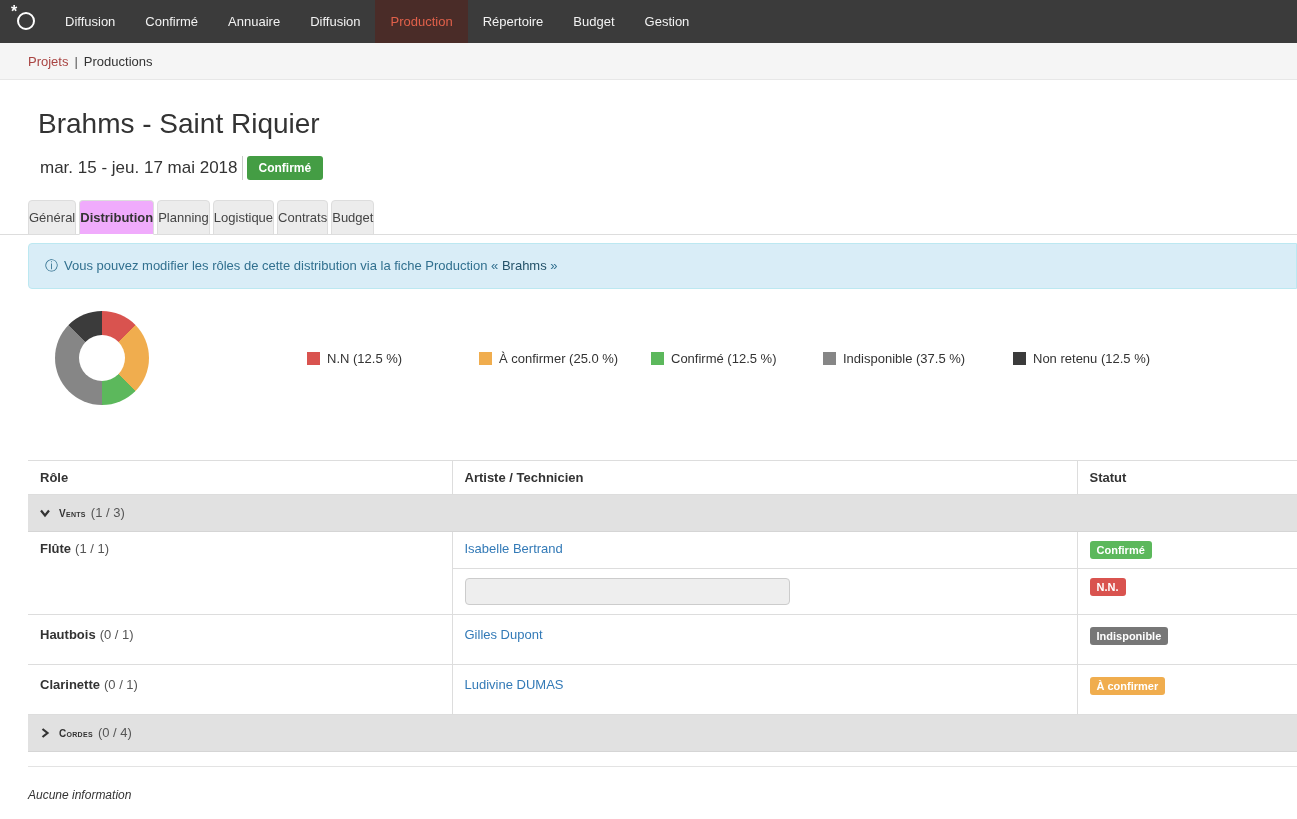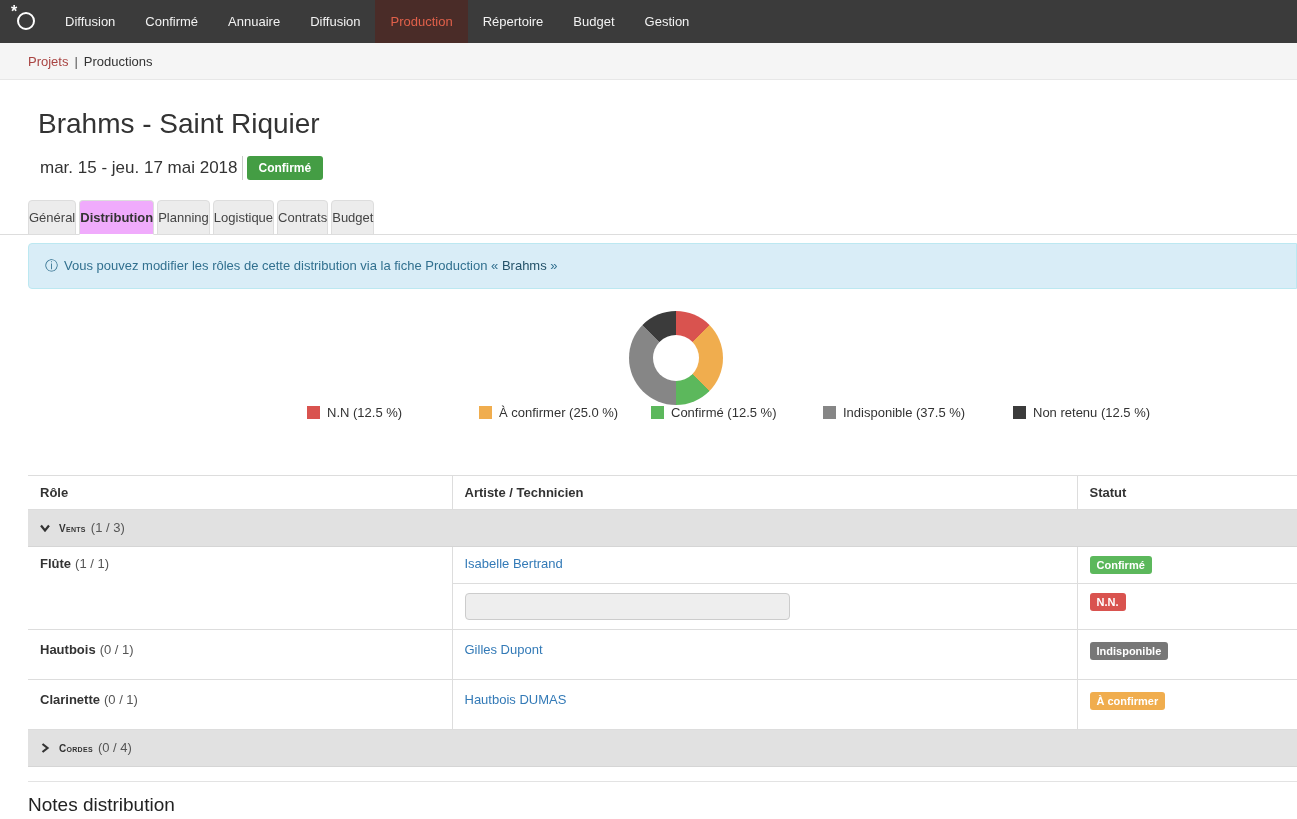--- a/index.html
+++ b/index.html
@@ -36,21 +36,21 @@
          margin:0 3px -1px 0; border-radius:4px 4px 0 0; cursor:pointer; text-decoration:none; }
   .tab.active { background:#f0abfc; font-weight:bold; color:#333; border-bottom:1px solid #fff; }
 
   
   .alert-info { margin:8px 0 0 28px; background:#d9edf7; border:1px solid #bce8f1; color:#31708f;
                 padding:13px 16px; border-radius:4px 0 0 4px; }
   .alert-info a { color:#245269; text-decoration:none; cursor:pointer; }
   .info-icon { margin-right:6px; }
 
   
-  .chart-row { display:flex; align-items:center; padding:22px 0 55px 55px;flex-direction:column; }
+  .chart-row { display:flex; align-items:center; padding:22px 0 55px 55px; }
   .donut { width:94px; height:94px; border-radius:50%; position:relative; flex:0 0 auto; }
   .donut::after { content:""; position:absolute; inset:24px; background:#fff; border-radius:50%; }
   .legend { display:flex; margin-left:158px; align-items:center; }
   .legend-item { display:flex; align-items:center; min-width:172px; color:#333; }
   .legend-item:nth-child(4), .legend-item:nth-child(5) { min-width:190px; }
   .legend-swatch { width:13px; height:13px; margin-right:7px; display:inline-block; flex:0 0 auto; }
 
   
   table { border-collapse:collapse; width:1269px; margin-left:28px; font-size:13px; table-layout:fixed; }
   col.c1 { width:424px; } col.c2 { width:625px; } col.c3 { width:220px; }
@@ -195,30 +195,29 @@
       <td class="cell-border">
         <a class="artist">Gilles Dupont</a>
       </td>
       <td><span class="badge badge-gray">Indisponible</span></td>
     </tr>
     <tr class="tall">
       <td class="cell-border">
         <span class="role-name">Clarinette</span><span class="role-count">(0 / 1)</span>
       </td>
       <td class="cell-border">
-        <a class="artist">Hautbois DUMAS</a>
+        <a class="artist">Ludivine DUMAS</a>
       </td>
       <td><span class="badge badge-warning">À confirmer</span></td>
     </tr>
     <tr class="group">
       <td colspan="3">
         <span class="chev"><svg width="10" height="10" viewBox="0 0 10 10">
               <path d="M2.5 1 L7.5 5 L2.5 9" stroke="#333" stroke-width="2.2" fill="none"></path>
             </svg></span><span class="group-name">Cordes</span><span class="group-count">(0 / 4)</span>
       </td>
     </tr>
   </tbody>
 </table>
 
 <div class="notes">
-  <h2>Notes distribution</h2>
   <div class="notes-empty">Aucune information</div>
 </div>
 
 </body></html>

